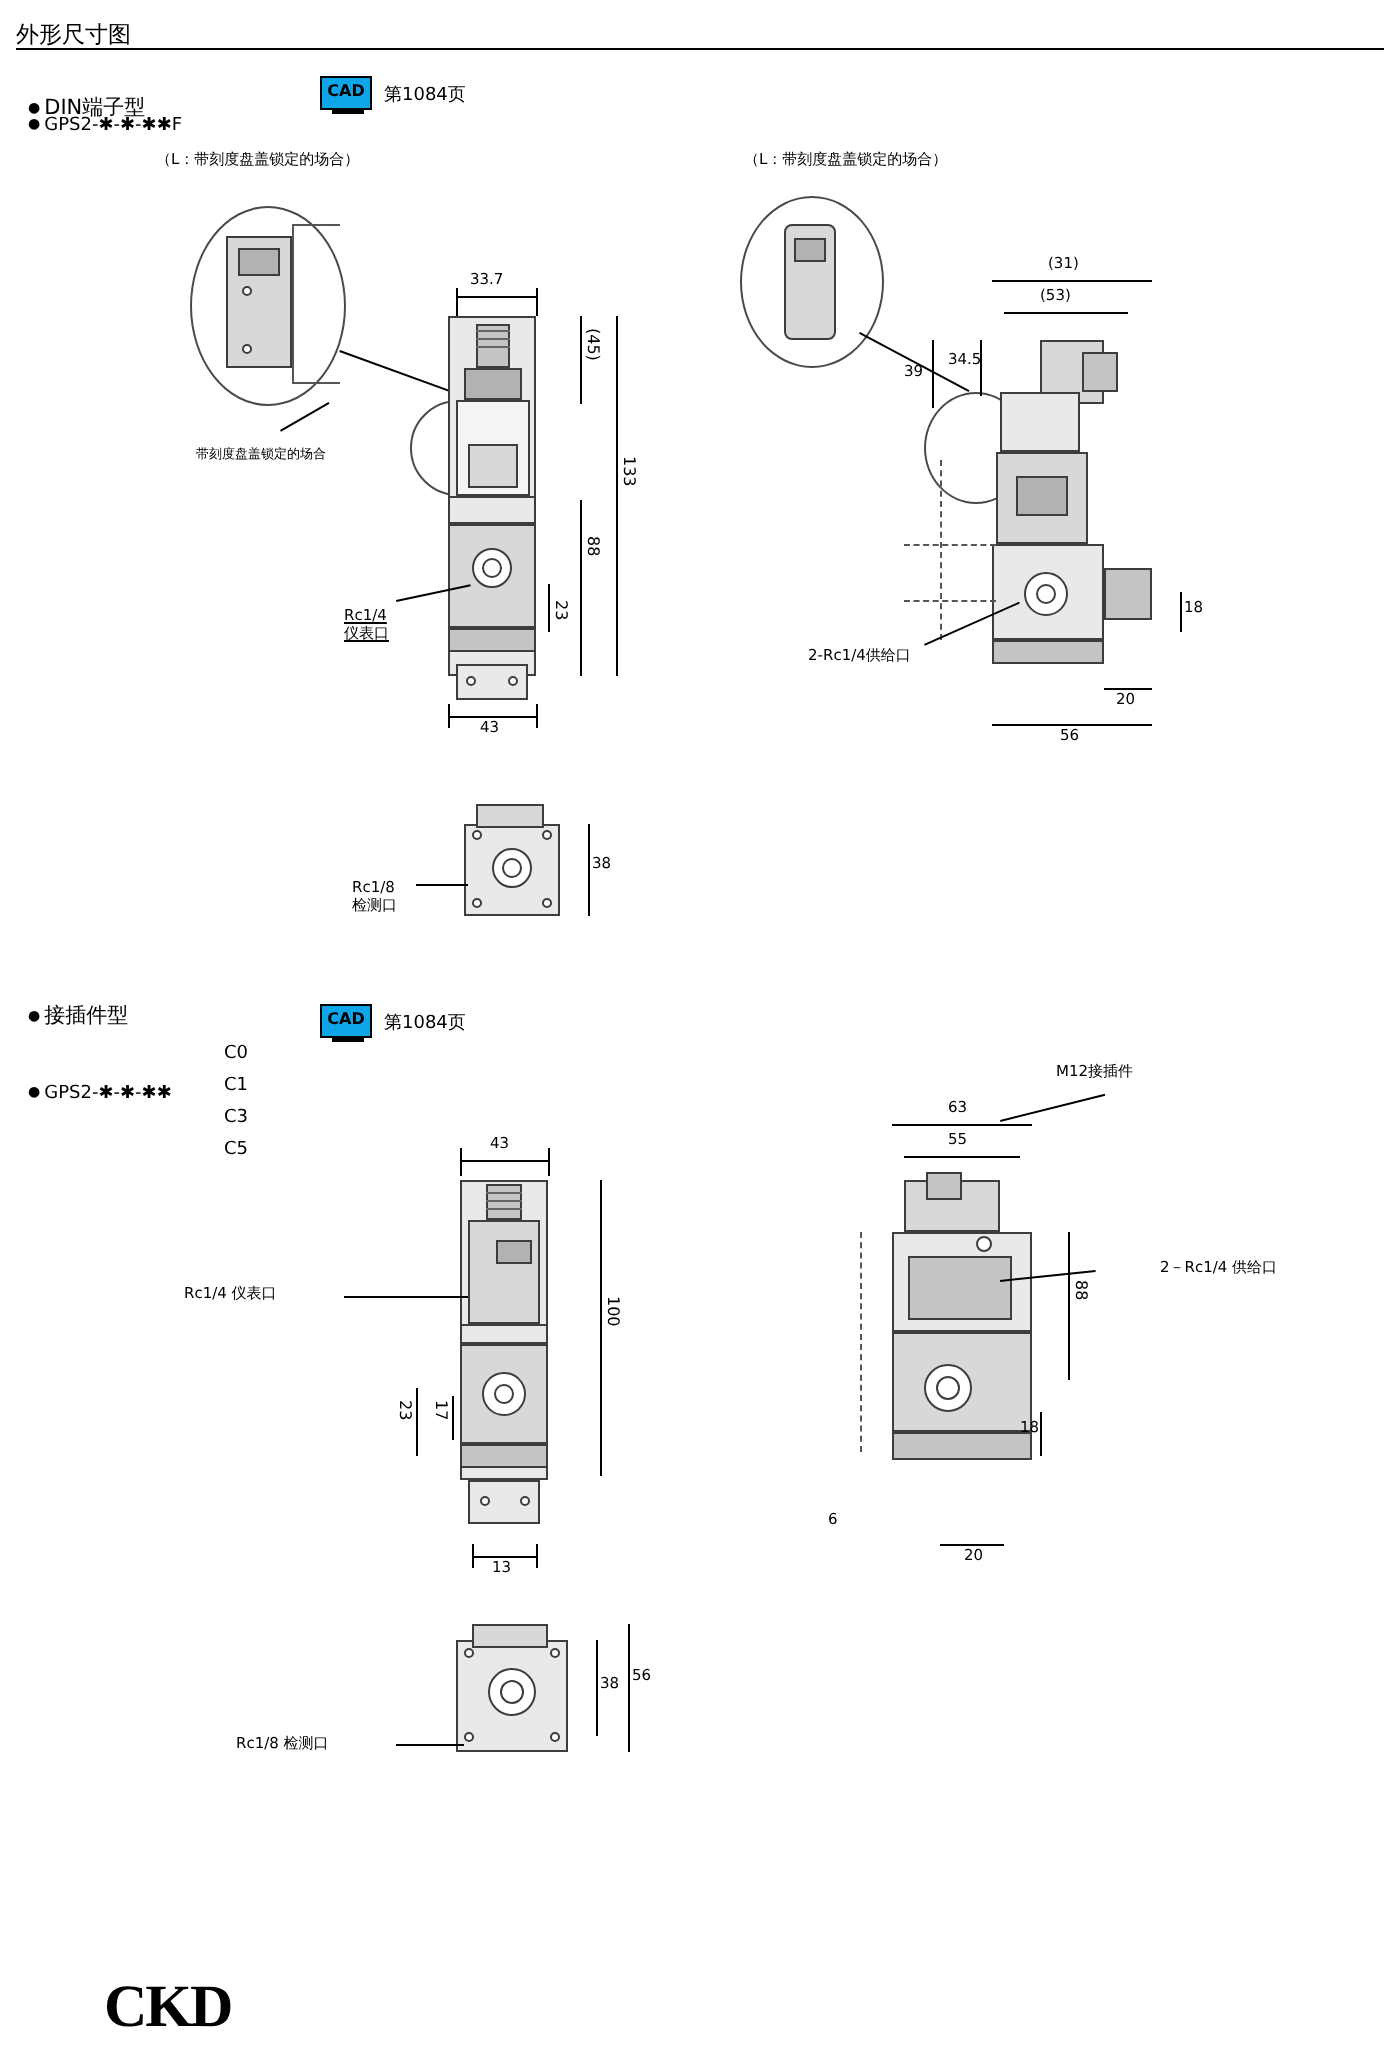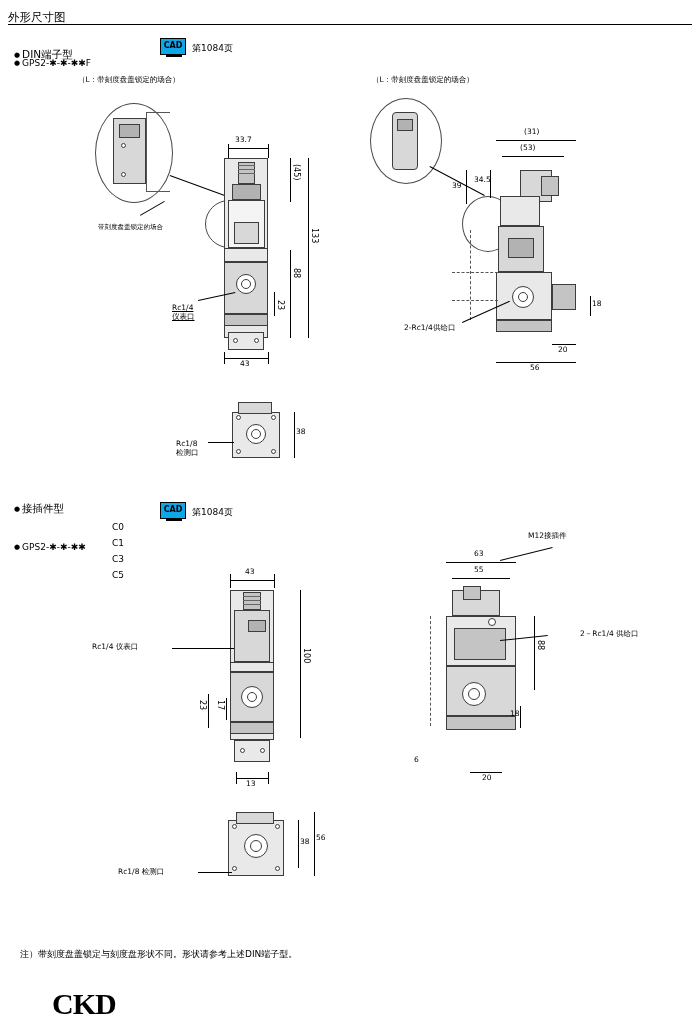--- a/index.html
+++ b/index.html
@@ -338,16 +338,15 @@
   <div class="part wht circle" style="left:275px; top:866px; width:5px; height:5px;"></div>
 
   <div class="dim dimv" style="left:314px; top:812px; height:64px;"></div>
   <div class="abs txt-sm" style="left:316px; top:834px;">56</div>
   <div class="dim dimv" style="left:298px; top:820px; height:48px;"></div>
   <div class="abs txt-sm" style="left:300px; top:838px;">38</div>
 
   <div class="lead" style="left:198px; top:872px; width:34px;"></div>
   <div class="abs txt-sm" style="left:118px; top:868px;">Rc1/8 检测口</div>
 
-  <div id="footnote">注）带刻度盘盖锁定与刻度盘形状不同。形状请参考上述DIN端子型。</div>
   <div id="logo">CKD</div>
 
 </div>
 
 </body></html>

